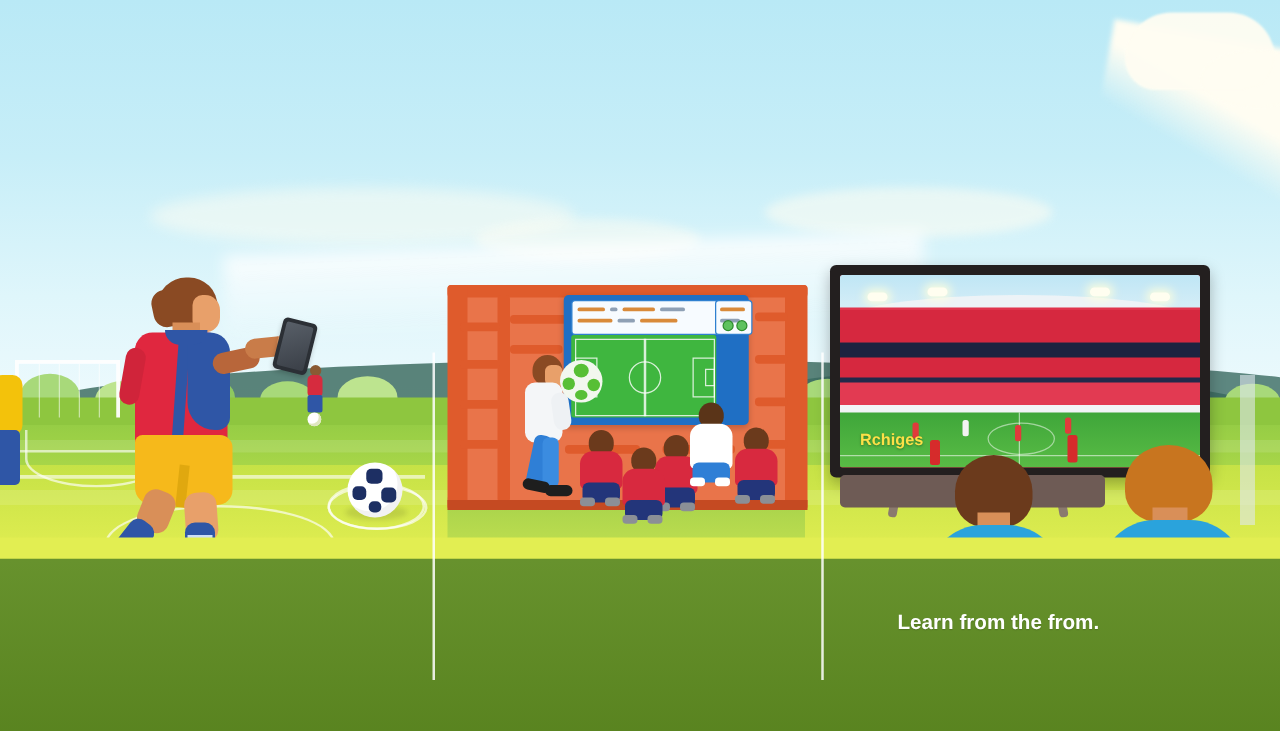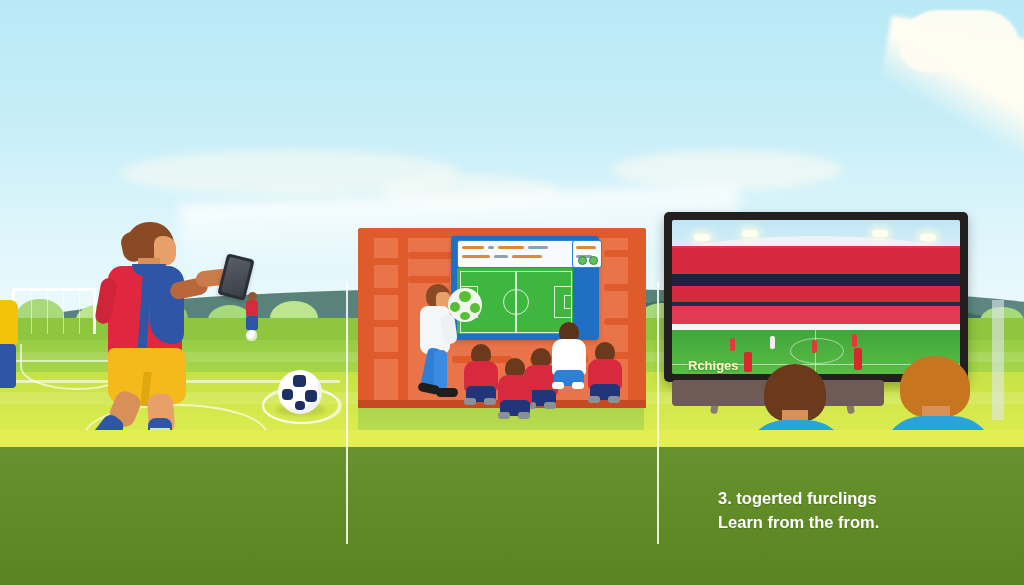--- a/index.html
+++ b/index.html
@@ -194,22 +194,22 @@
   .stDark{position:absolute;left:0;top:54px;width:288px;height:14px;background:#1d2340;}
   .stMid{position:absolute;left:0;top:66px;width:288px;height:30px;background:#d6283f;}
   .stDark2{position:absolute;left:0;top:82px;width:288px;height:6px;background:#23294a;}
   .stLower{position:absolute;left:0;top:86px;width:288px;height:26px;background:#e23a52;}
   .adBoard{position:absolute;left:0;top:104px;width:288px;height:8px;background:#f2f4f6;}
   .fieldTV{position:absolute;left:0;top:110px;width:288px;height:44px;
     background:linear-gradient(180deg,#3fa63a,#59bc45);}
   .fieldTV .fl{position:absolute;background:rgba(255,255,255,.55);}
   .fieldTV .fc{position:absolute;border:1px solid rgba(255,255,255,.5);border-radius:50%;}
   .tvP{position:absolute;width:5px;height:13px;border-radius:2px;}
-  .tvTxt{position:absolute;left:16px;top:124px;color:#fef9c3;font-size:13px;font-weight:700;
-    text-shadow:0 1px 2px rgba(0,0,0,.35);margin-top:14px;}
+  .tvTxt{position:absolute;left:16px;top:124px;color:#fde047;font-size:13px;font-weight:700;
+    text-shadow:0 1px 2px rgba(0,0,0,.35);}
   .light{position:absolute;width:16px;height:7px;background:#fffef0;border-radius:4px;
     box-shadow:0 0 8px 3px rgba(255,255,220,.85);}
   .tvStandBar{position:absolute;left:672px;top:380px;width:212px;height:26px;background:#6e5b55;
     border-radius:4px;}
   .tvLeg{position:absolute;width:7px;height:46px;background:#8a7a6e;border-radius:3px;}
 
   .viewer{position:absolute;}
   .viewer .hair{position:absolute;border-radius:50% 50% 40% 40%;}
   .viewer .shoulders{position:absolute;background:#2aa3dc;border-radius:44px 44px 0 0;}
   .viewer .neck{position:absolute;background:#d98f58;}
@@ -468,17 +468,16 @@
   <div class="postL"></div>
 
   <div class="bandYellow"></div>
   <div class="bandGreen"></div>
 
   <div class="divider" style="left:346px;top:282px;height:262px;"></div>
   <div class="divider" style="left:657px;top:282px;height:262px;"></div>
 
 
   <div class="cap c3">
-    <div>3. togerted furclings</div>
     <div>Learn from the from.</div>
   </div>
 
 </div>
 
 </body></html>

